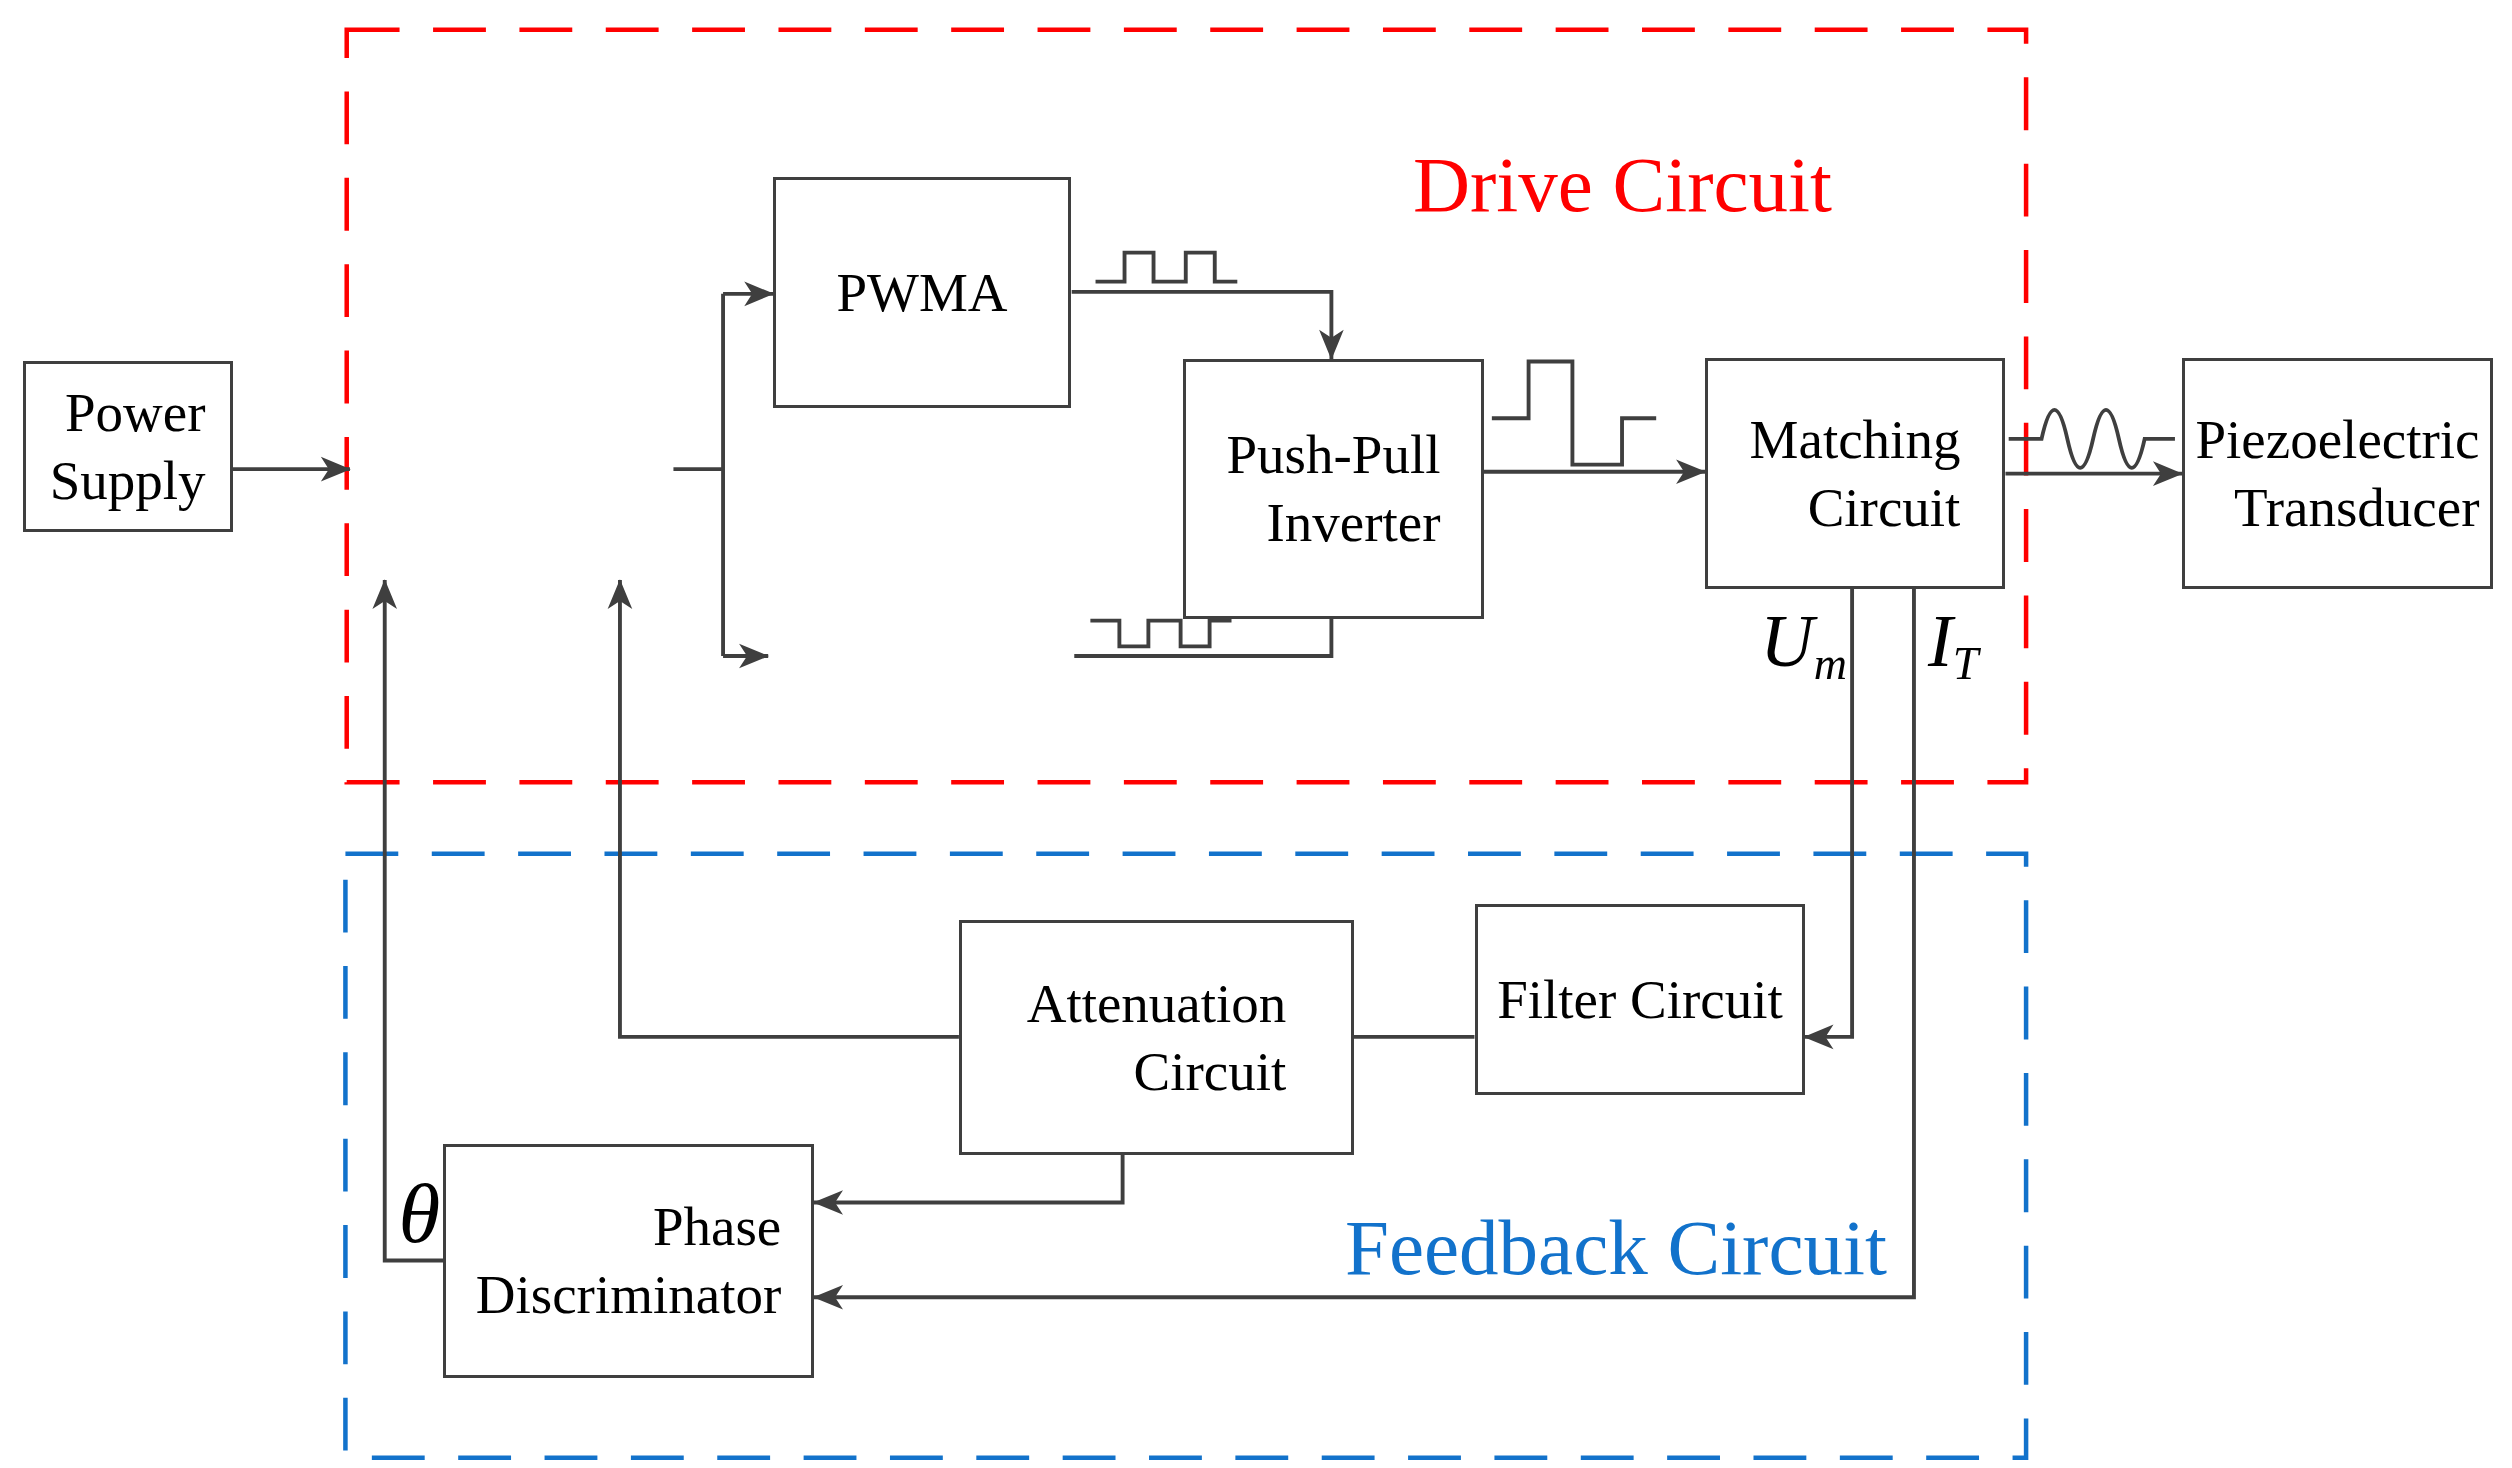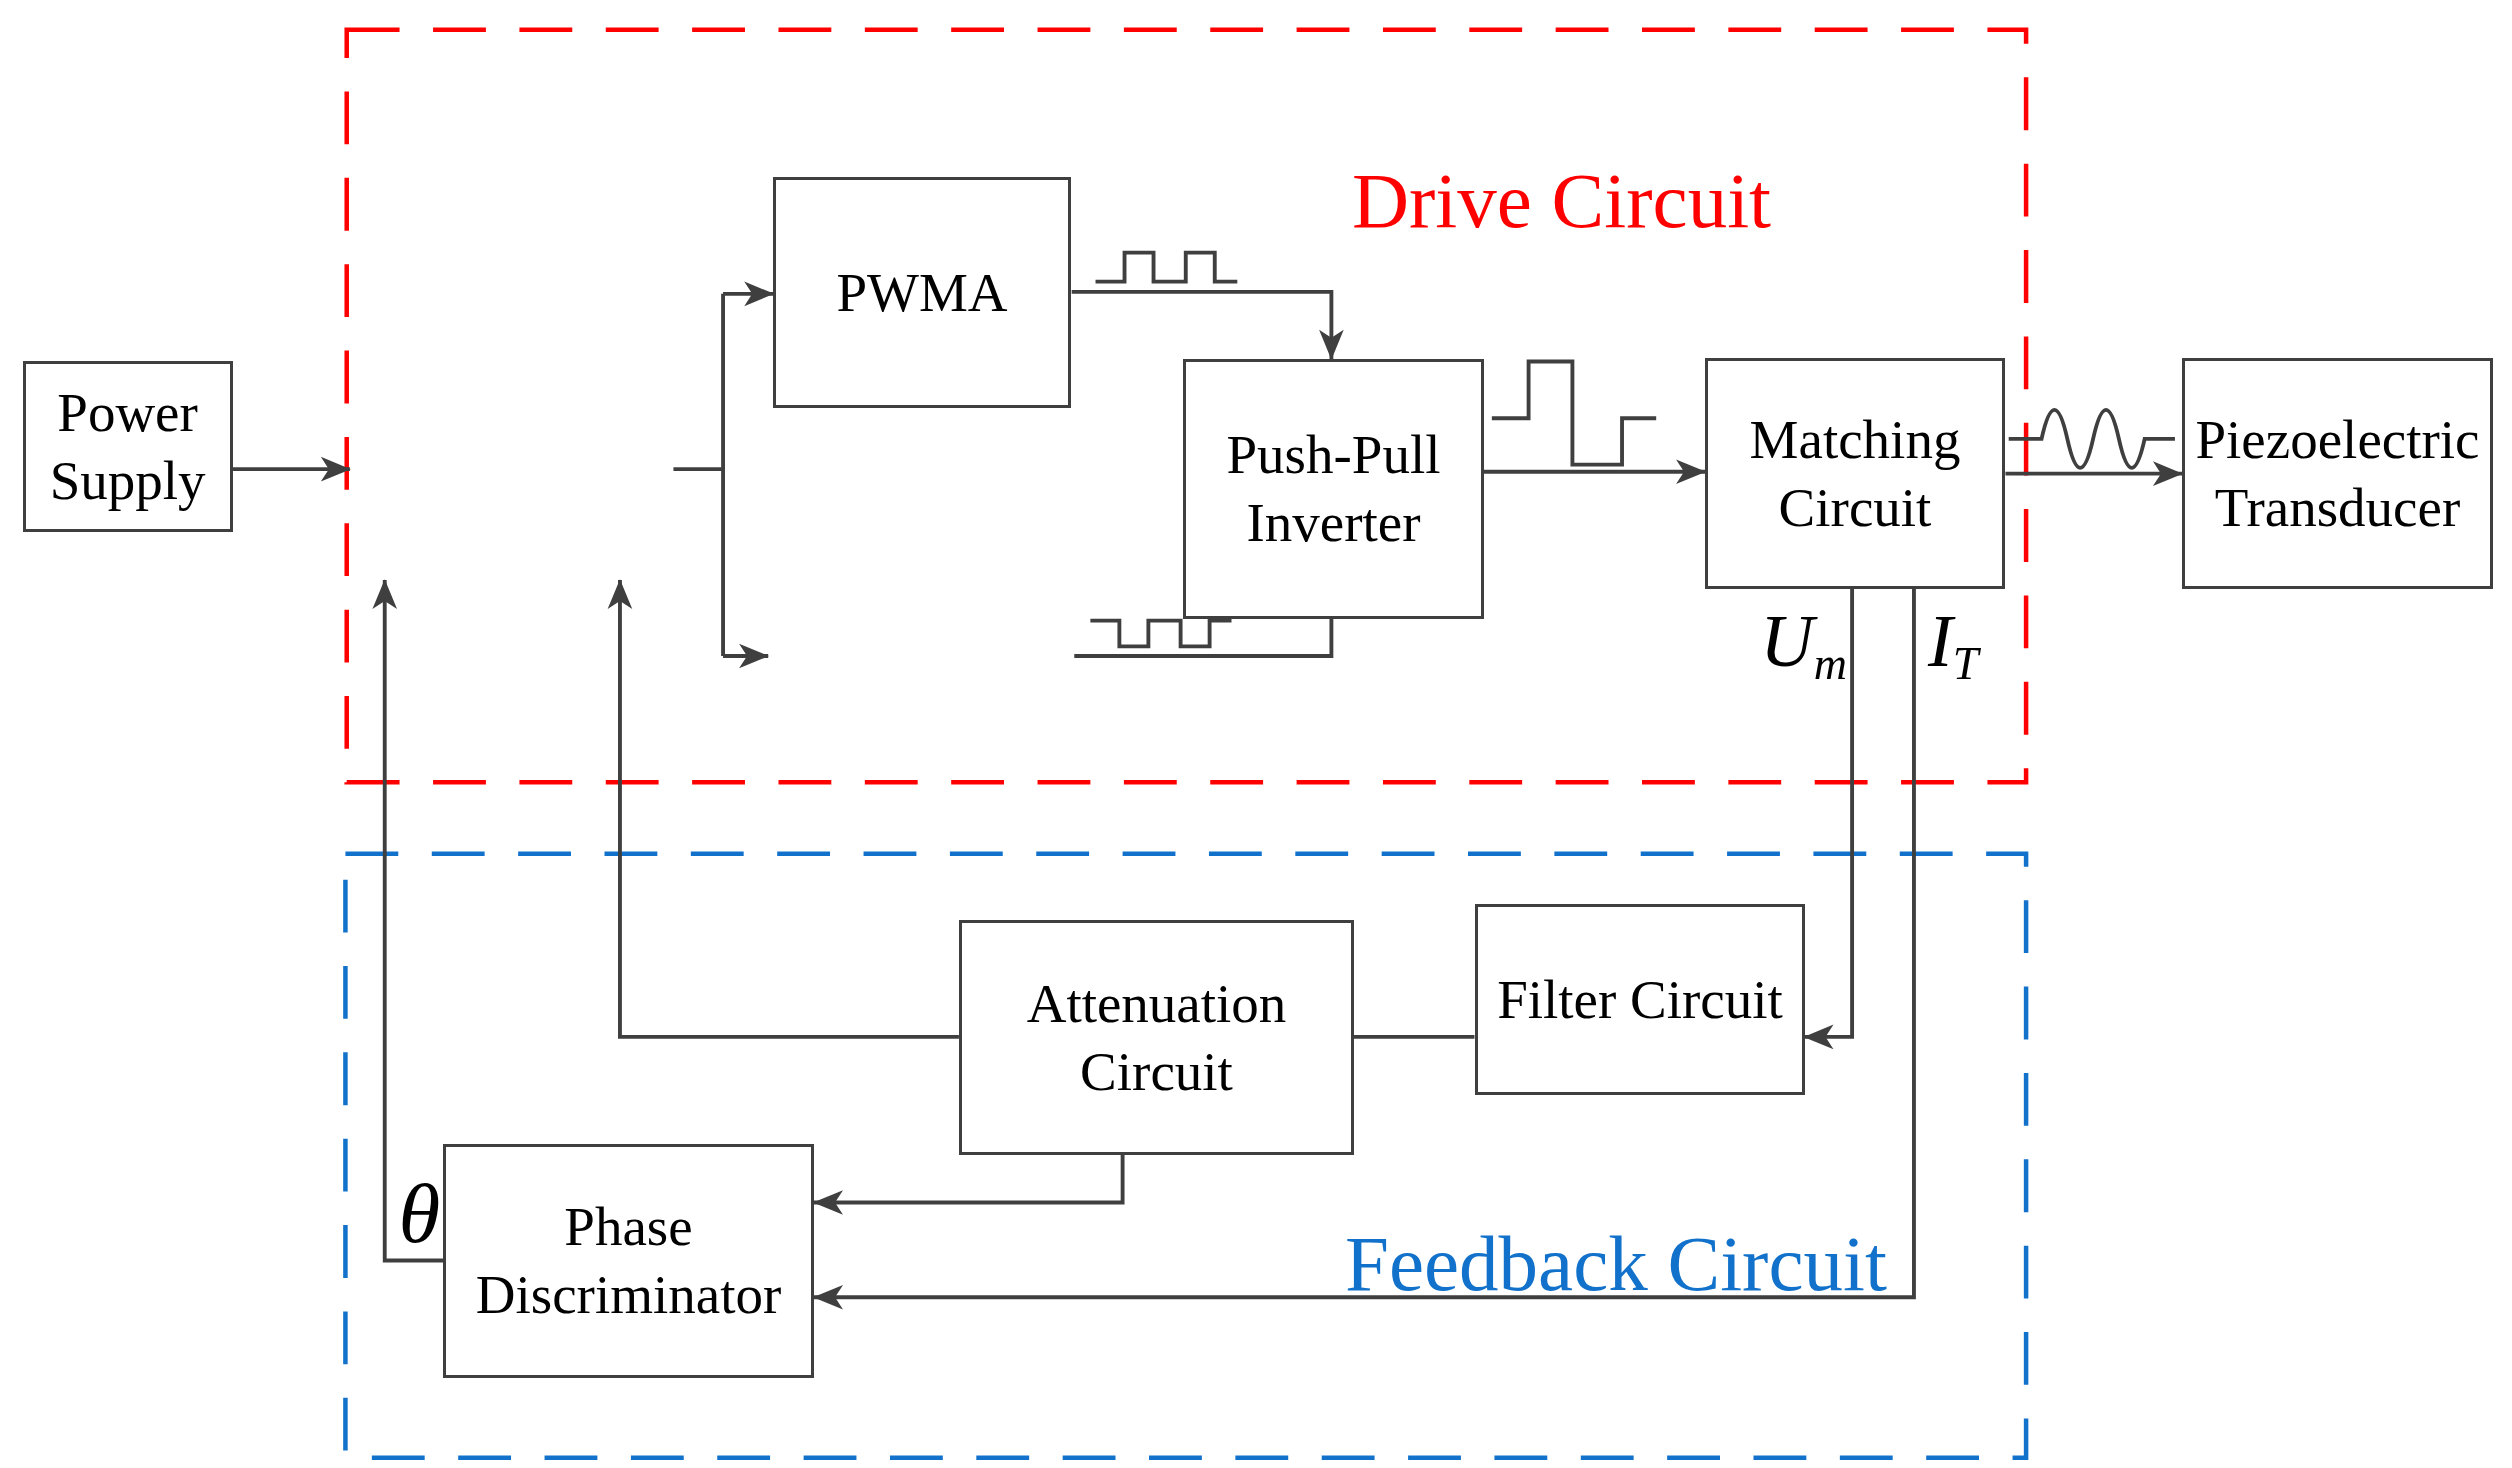--- a/index.html
+++ b/index.html
@@ -17,27 +17,26 @@
   .wire{fill:none;stroke:var(--line_gray,#3f3f3f);stroke-width:6;}
   .wave{fill:none;stroke:var(--line_gray,#3f3f3f);stroke-width:6;}
   .boundary{fill:none;stroke-width:7;stroke-dasharray:82 52;}
   .boundary.drive{stroke:var(--drive_red,#ff0000);}
   .boundary.feedback{stroke:var(--feedback_blue,#1272cb);}
   #arrowhead path{fill:var(--line_gray,#3f3f3f);}
   .box{
     position:absolute; box-sizing:border-box;
     border:3.2px solid var(--line_gray,#3f3f3f); background:#fff;
     display:flex; align-items:center; justify-content:center;
-    text-align:center; font-size:55px; line-height:68px;
+    text-align:right; font-size:55px; line-height:68px;
   }
   .box-label{white-space:pre-line;}
   .section-label{
-    position:absolute; text-align:left; font-size:79px; line-height:90px;
+    position:absolute; text-align:center; font-size:79px; line-height:90px;
     white-space:nowrap;
-    margin-top:16px;
   }
   .section-label.drive{color:var(--drive_red,#ff0000);}
   .section-label.feedback{color:var(--feedback_blue,#1272cb);}
   .sig{
     position:absolute; font-style:italic; font-size:74px; line-height:77px;
     white-space:nowrap;
   }
   .sig .sig-sub{font-size:46px; vertical-align:-0.28em;}
   .sig.um{left:1708px; top:603px; width:139px; text-align:right;}
   .sig.it{left:1928px; top:603px; width:139px; text-align:left;}

